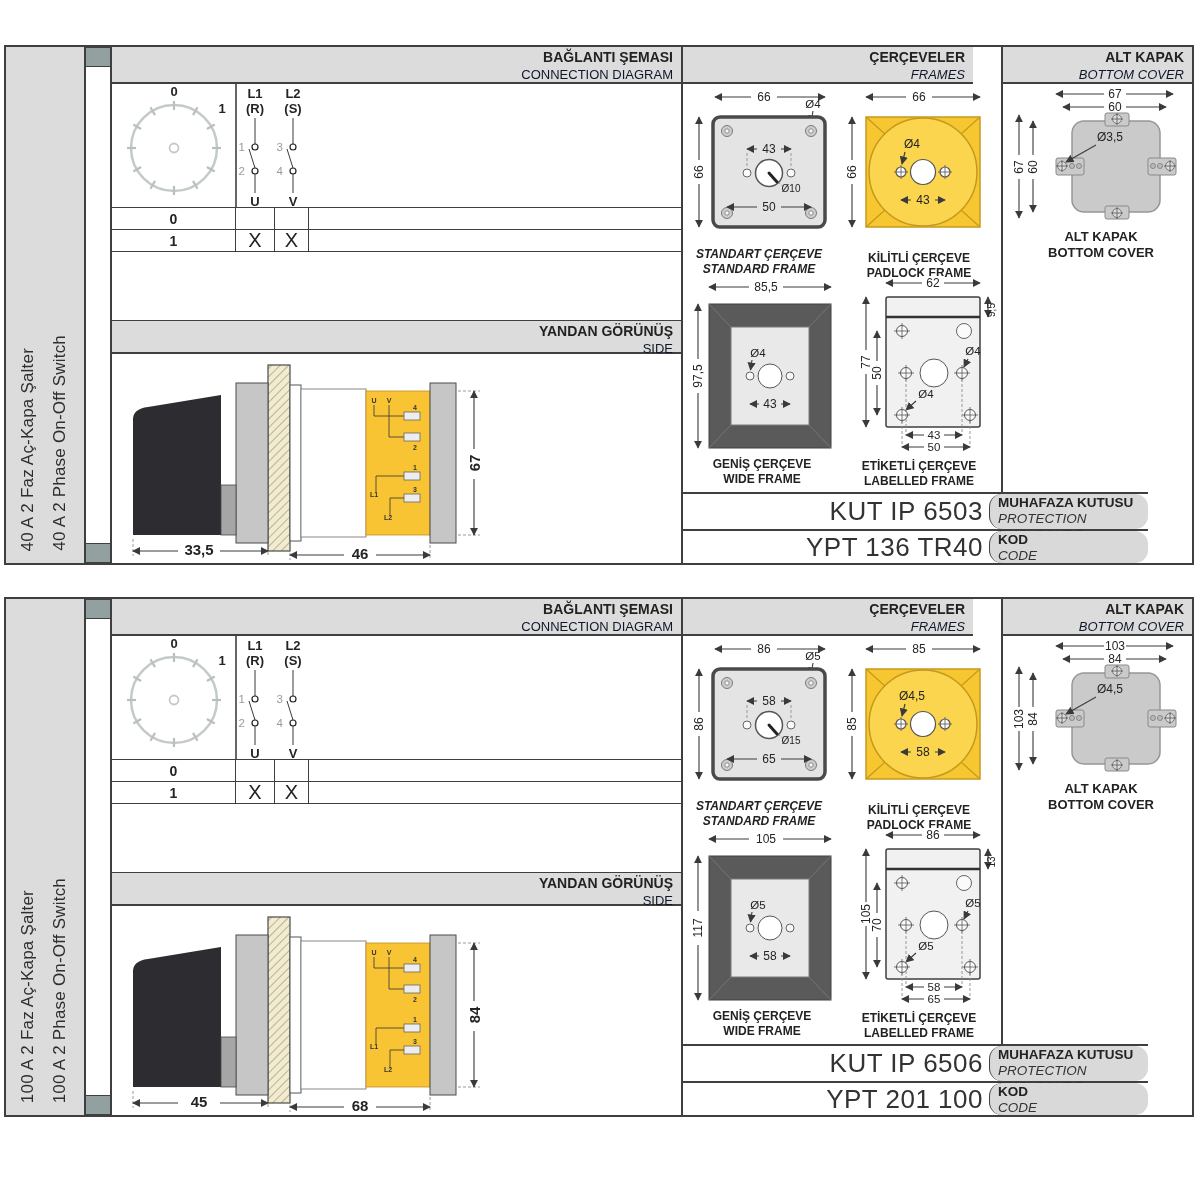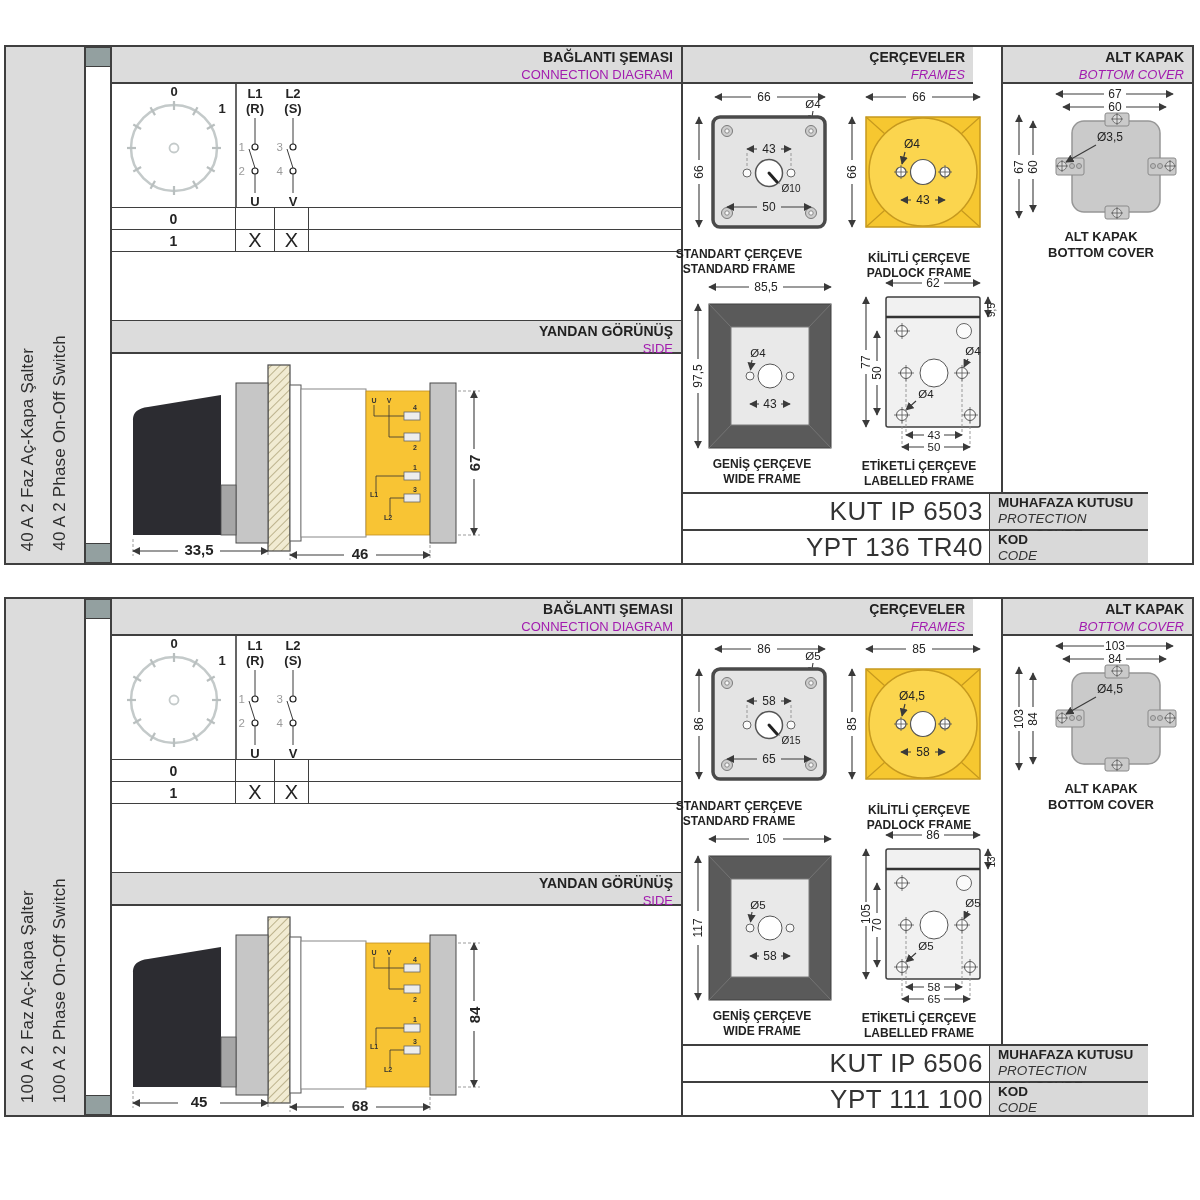--- a/index.html
+++ b/index.html
@@ -14,21 +14,21 @@
   .vt-tr{left:12px}
   .vt-en{left:44px}
   
   .bind-strip{position:absolute;left:80px;top:0;width:26px;height:100%;background:#fff;border-right:2px solid #3F3F3F;}
   .bsq{position:absolute;left:0;width:100%;height:20px;background:#93A0A0;border:1.5px solid #3F3F3F;border-left:none;border-right:none;}
   .bsq.top{top:0}
   .bsq.bot{bottom:0}
   
   .hdr{position:absolute;top:0;height:37px;background:#DCDCDC;border-bottom:2px solid #3F3F3F;text-align:right;padding:2px 8px 0 8px;line-height:17px;}
   .hdr .h-tr{font-weight:bold;font-size:14px;color:#222;}
-  .hdr .h-en{font-size:13px;color:#a21caf;}
+  .hdr .h-en{font-size:13px;color:#0f172a;}
   .hdr .h-en.it{font-style:italic;}
   .hdr-conn{left:106px;width:569px;}
   .hdr-frames{left:677px;width:290px;}
   .hdr-cover{left:997px;width:189px;}
   
   .vline{position:absolute;top:0;width:0;border-left:2px solid #3F3F3F;}
   .vline-b{left:675px;height:516px;}
   .vline-c{left:995px;height:445px;}
   
   .conn-svg{position:absolute;left:106px;top:37px;}
@@ -43,32 +43,32 @@
   
   .side-hdr{left:106px;top:273px;width:569px;height:34px;border-top:1.5px solid #3F3F3F;}
   .side-svg{position:absolute;left:112px;top:310px;}
   
   .f-std{position:absolute;left:683px;top:40px;}
   .f-pad{position:absolute;left:836px;top:40px;}
   .f-wide{position:absolute;left:683px;top:230px;}
   .f-lab{position:absolute;left:834px;top:226px;}
   .f-cov{position:absolute;left:1002px;top:38px;}
   .cap{position:absolute;text-align:center;font-weight:bold;font-size:12px;line-height:14.5px;color:#222;}
-  .cap-std{left:656px;top:200px;width:154px;}
+  .cap-std{left:676px;top:200px;width:154px;font-style:italic;}
   .cap-pad{left:833px;top:204px;width:160px;}
   .cap-wide{left:679px;top:410px;width:154px;}
   .cap-lab{left:833px;top:412px;width:160px;}
   .cap-cov{left:1006px;top:182px;width:178px;font-size:13px;line-height:16px;}
   
   .codes{position:absolute;left:677px;top:445px;width:465px;}
   .codes .crow{display:flex;border-top:2px solid #3F3F3F;}
   .codes .crow.r1{height:37px;}
   .codes .crow.r2{height:34px;}
   .codes .cval{width:306px;display:flex;align-items:center;justify-content:flex-end;padding-right:6px;font-size:26px;letter-spacing:.5px;color:#333;}
-  .codes .clab{flex:1;background:#D9D9D9;border-left:1.5px solid #3F3F3F;padding:1px 0 0 8px;line-height:16px;}
+  .codes .clab{flex:1;background:#D9D9D9;border-left:1.5px solid #3F3F3F;padding:1px 0 0 8px;line-height:16px;border-radius:13px;}
   .codes .clab .l1{font-weight:bold;font-size:13.5px;color:#222;}
   .codes .clab .l2{font-style:italic;font-size:13.5px;color:#333;}
   
   svg text{font-family:"Liberation Sans",sans-serif;fill:#242424;}
   .d{font-size:12px;text-anchor:middle;}
   .d11{font-size:11.5px;text-anchor:middle;}
   .d10{font-size:10px;text-anchor:middle;}
   .bd{font-size:13px;font-weight:bold;text-anchor:middle;}
   .bigd{font-size:15px;font-weight:bold;text-anchor:middle;}
   .gray{fill:#9A9A9A;font-size:11.5px;}
@@ -802,21 +802,21 @@
 
   <div class="codes">
     <div class="crow r1">
       <div class="cval">KUT IP 6506</div>
       <div class="clab">
         <div class="l1">MUHAFAZA KUTUSU</div>
         <div class="l2">PROTECTION ENCLOSURE</div>
       </div>
     </div>
     <div class="crow r2">
-      <div class="cval">YPT 111 100</div>
+      <div class="cval">YPT 201 100</div>
       <div class="clab">
         <div class="l1">KOD</div>
         <div class="l2">CODE</div>
       </div>
     </div>
   </div>
 
 </section>
 </div>
 

